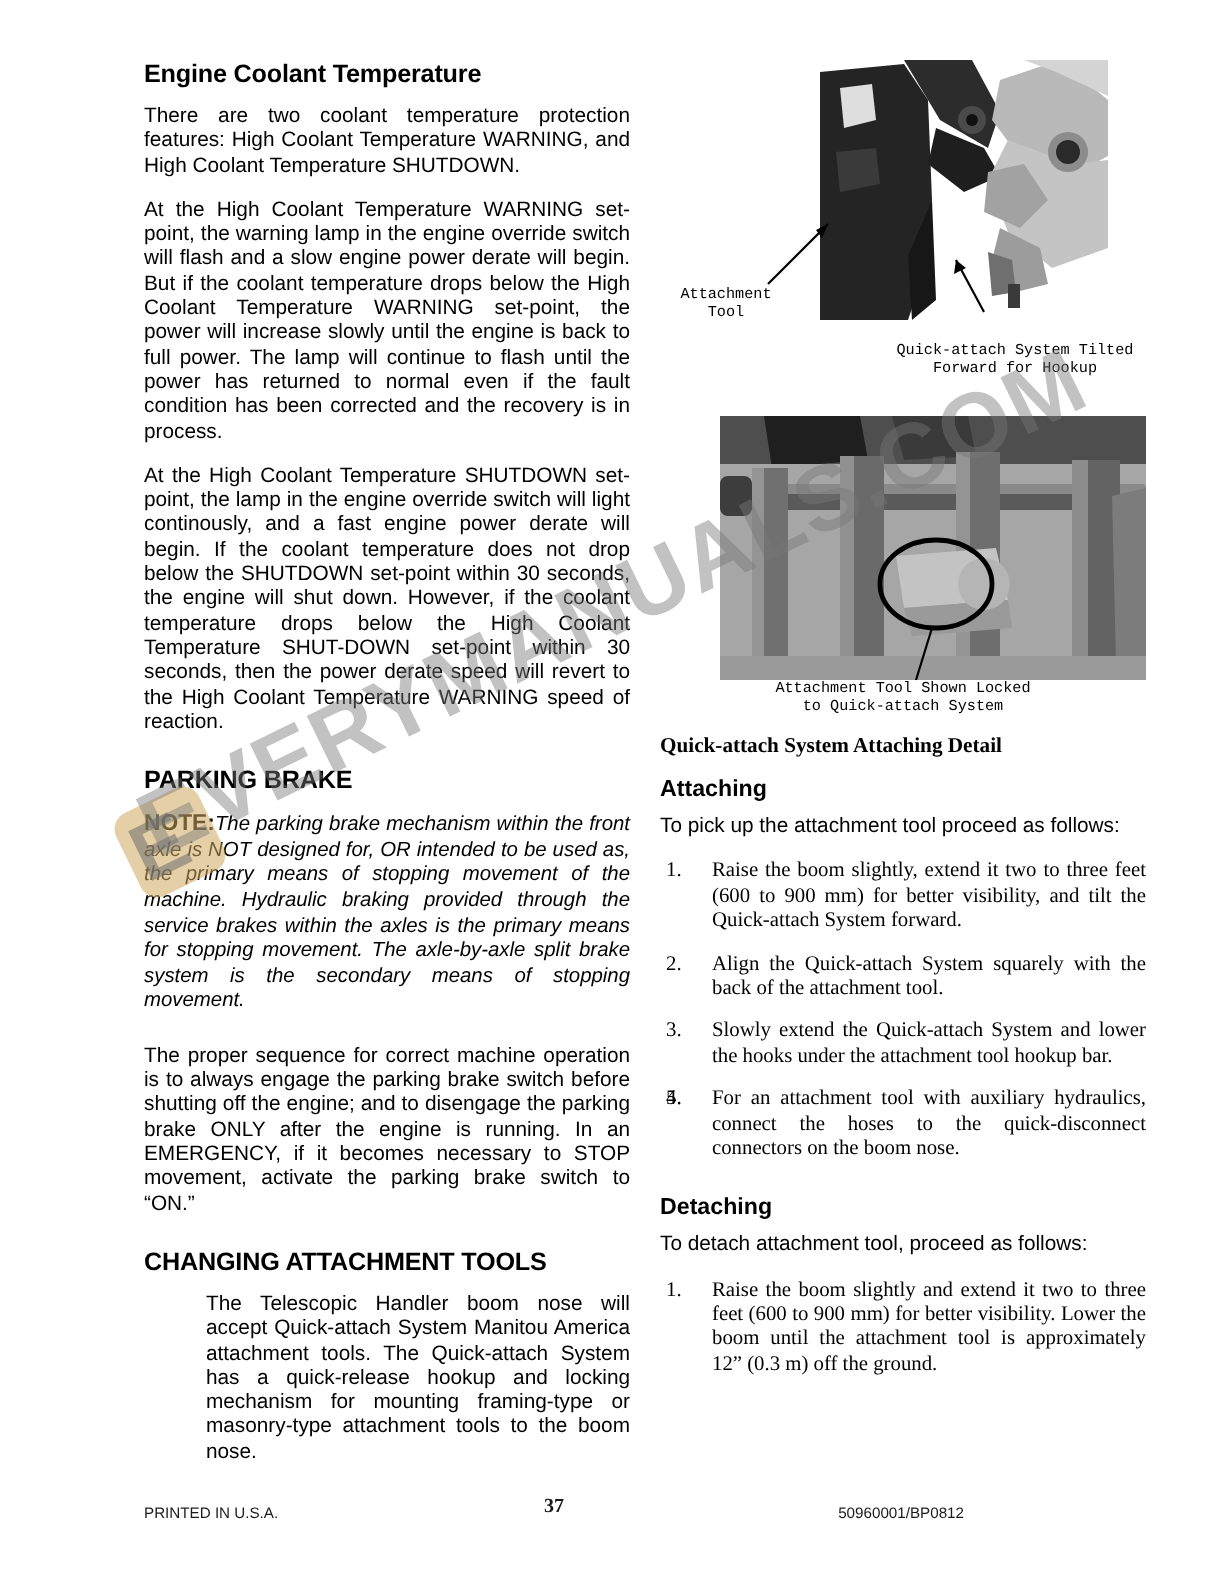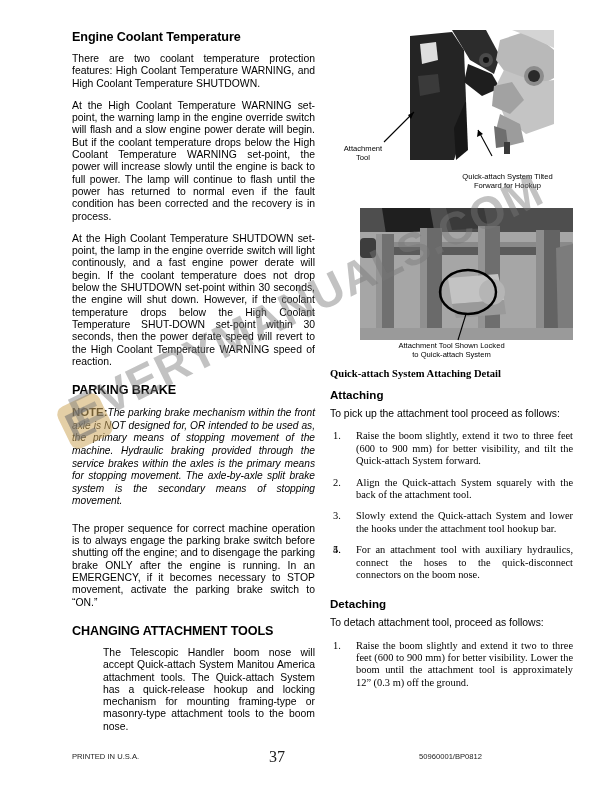--- a/index.html
+++ b/index.html
@@ -165,21 +165,21 @@
   
   #fig2-photo {
     position: relative;
     left: 30px;
     width: 213px;
     height: 132px;
   }
 
   .callout {
     position: absolute;
-    font-family: Liberation Sans, sans-serif;
+    font-family: Liberation Mono, monospace;
     font-size: 7.6px;
     line-height: 9.2px;
     text-align: center;
     color: #000;
     white-space: nowrap;
   }
 
   .fig-caption {
     font-family: "Liberation Serif", serif;
     font-weight: bold;
@@ -206,22 +206,22 @@
     color: #1a1a1a;
     top: 2px;
   }
   #footer .f-left { left: 0; }
   #footer .f-right { right: 0; }
   #footer .f-center {
     left: 50%;
     transform: translateX(-50%);
     top: -2px;
     font-family: "Liberation Serif", serif;
-    font-weight: normal;
-    font-size: 16px;
+    font-weight: bold;
+    font-size: 10px;
   }
 </style>
 </head>
 <body>
 
 <div id="page">
 
   <div class="col" id="col-left">
 
     <h1 class="sec">Engine Coolant Temperature</h1>

